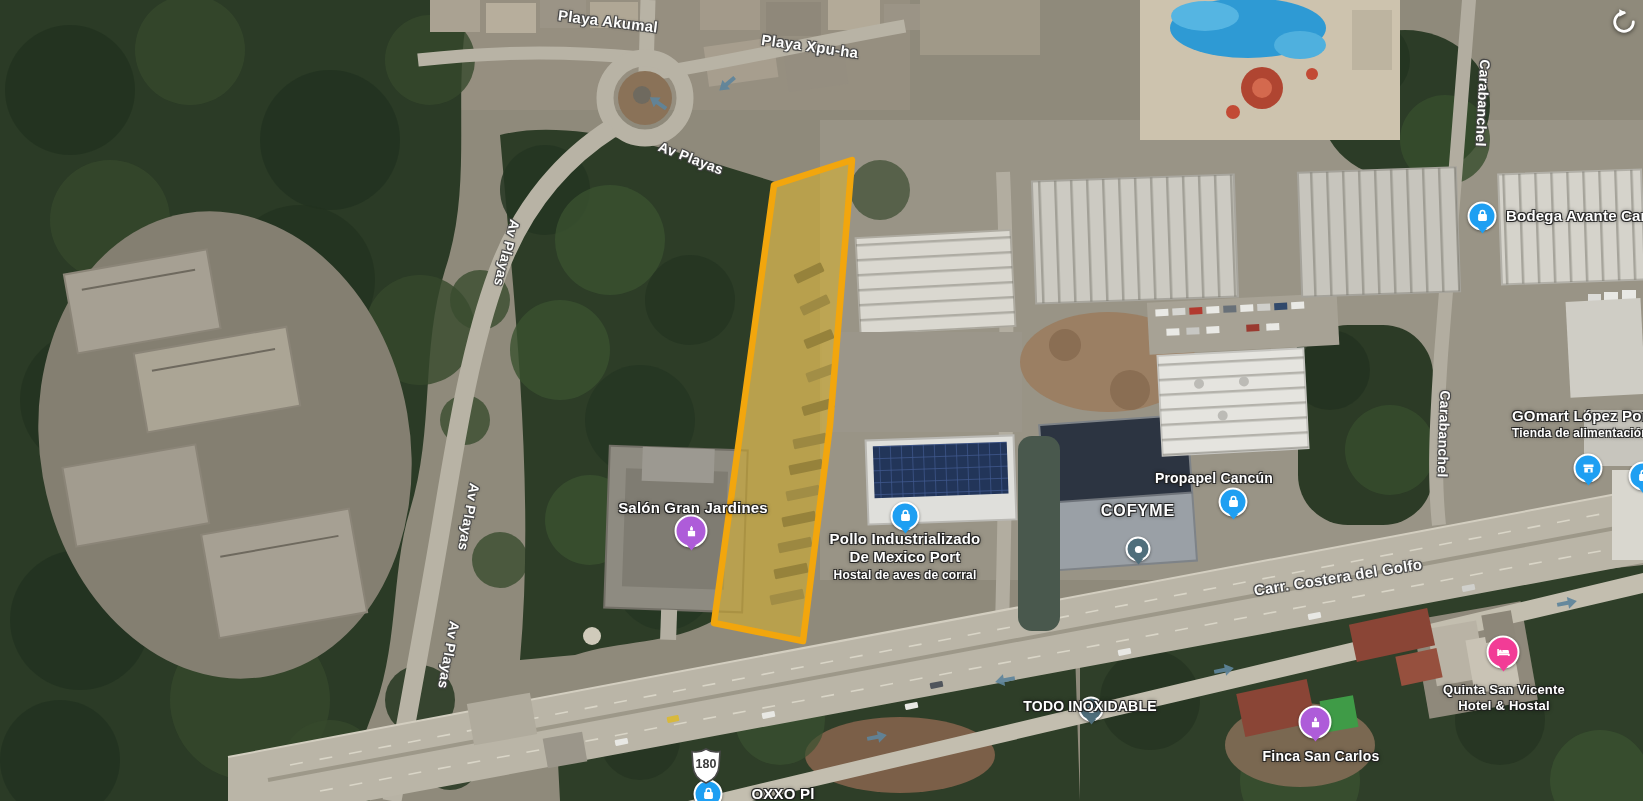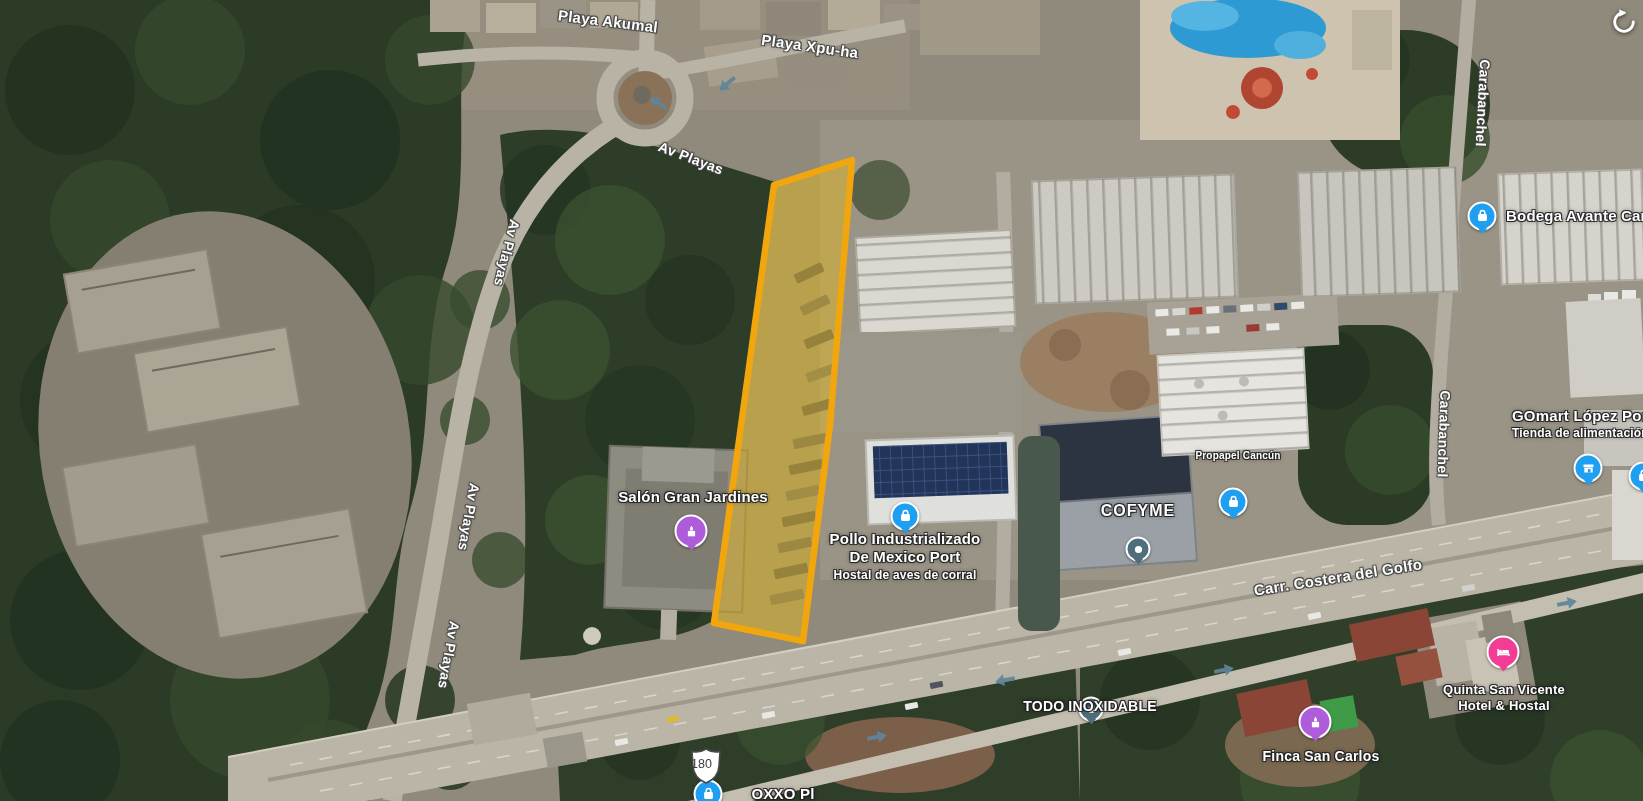--- a/index.html
+++ b/index.html
@@ -58,22 +58,22 @@
     text-shadow:
       -1px -1px 0 rgba(70,70,70,.9), 1px -1px 0 rgba(70,70,70,.9),
       -1px 1px 0 rgba(70,70,70,.9), 1px 1px 0 rgba(70,70,70,.9),
       0 0 3px rgba(50,50,50,.8);
   }
 
   
   .hwy-shield{position:absolute; width:30px; height:36px; transform:translate(-50%,-50%);}
   .hwy-shield svg{position:absolute;left:0;top:0;}
   .hwy-num{
-    position:absolute; left:0; top:9px; width:30px; 
-    font-size:12.5px; font-weight:400; color:#3c3c3c;
+    position:absolute; left:0; top:9px; width:30px; text-align:center;
+    font-size:12.5px; font-weight:700; color:#3c3c3c;
   }
 
   
   .rotate-btn{
     position:absolute; left:1607px; top:6px; width:34px; height:34px;
     background:transparent; border:none; padding:0; cursor:pointer;
     filter:drop-shadow(0 1px 2px rgba(0,0,0,.65));
   }
 </style>
 </head>
@@ -408,32 +408,32 @@
         </svg>
       </div>
       <div class="marker m-store" style="--mc: #1E9FF2; left: 1643px; top: 476px;">
         <svg width="16" height="16" viewBox="-8 -8 16 16">
           <rect x="-4.4" y="-2.4" width="8.8" height="6.8" rx="1.3" fill="#fff"></rect>
           <path d="M-2.3,-2.4 v-1.2 a2.3,2.3 0 0 1 4.6,0 v1.2" fill="none" stroke="#fff" stroke-width="1.5"></path>
         </svg>
       </div>
     </div>
   <div id="labels-layer" class="layer">
-      <div class="place-label" style="left: 693px; top: 497px; font-size: 15px;">
+      <div class="place-label" style="left: 693px; top: 508px; font-size: 15px;">
         <div>Salón Gran Jardines</div>
       </div>
       <div class="place-label" style="left: 905px; top: 556px; font-size: 15px;">
         <div>Pollo Industrializado</div>
         <div>De Mexico Port</div>
         <div class="sub">Hostal de aves de corral</div>
       </div>
       <div class="place-label" style="left: 1138px; top: 511px; font-size: 16px; letter-spacing: 1px;">
         <div>COFYME</div>
       </div>
-      <div class="place-label" style="left: 1214px; top: 456px; font-size: 10px; margin-left: 24px;">
+      <div class="place-label" style="left: 1214px; top: 479px; font-size: 14px;">
         <div>Propapel Cancún</div>
       </div>
       <div class="place-label left" style="left: 1506px; top: 216px; font-size: 15px;">
         <div>Bodega Avante Can</div>
       </div>
       <div class="place-label left" style="left: 1512px; top: 424px; font-size: 15px;">
         <div>GOmart López Port</div>
         <div class="sub">Tienda de alimentación</div>
       </div>
       <div class="place-label" style="left: 1090px; top: 707px; font-size: 14px;">

